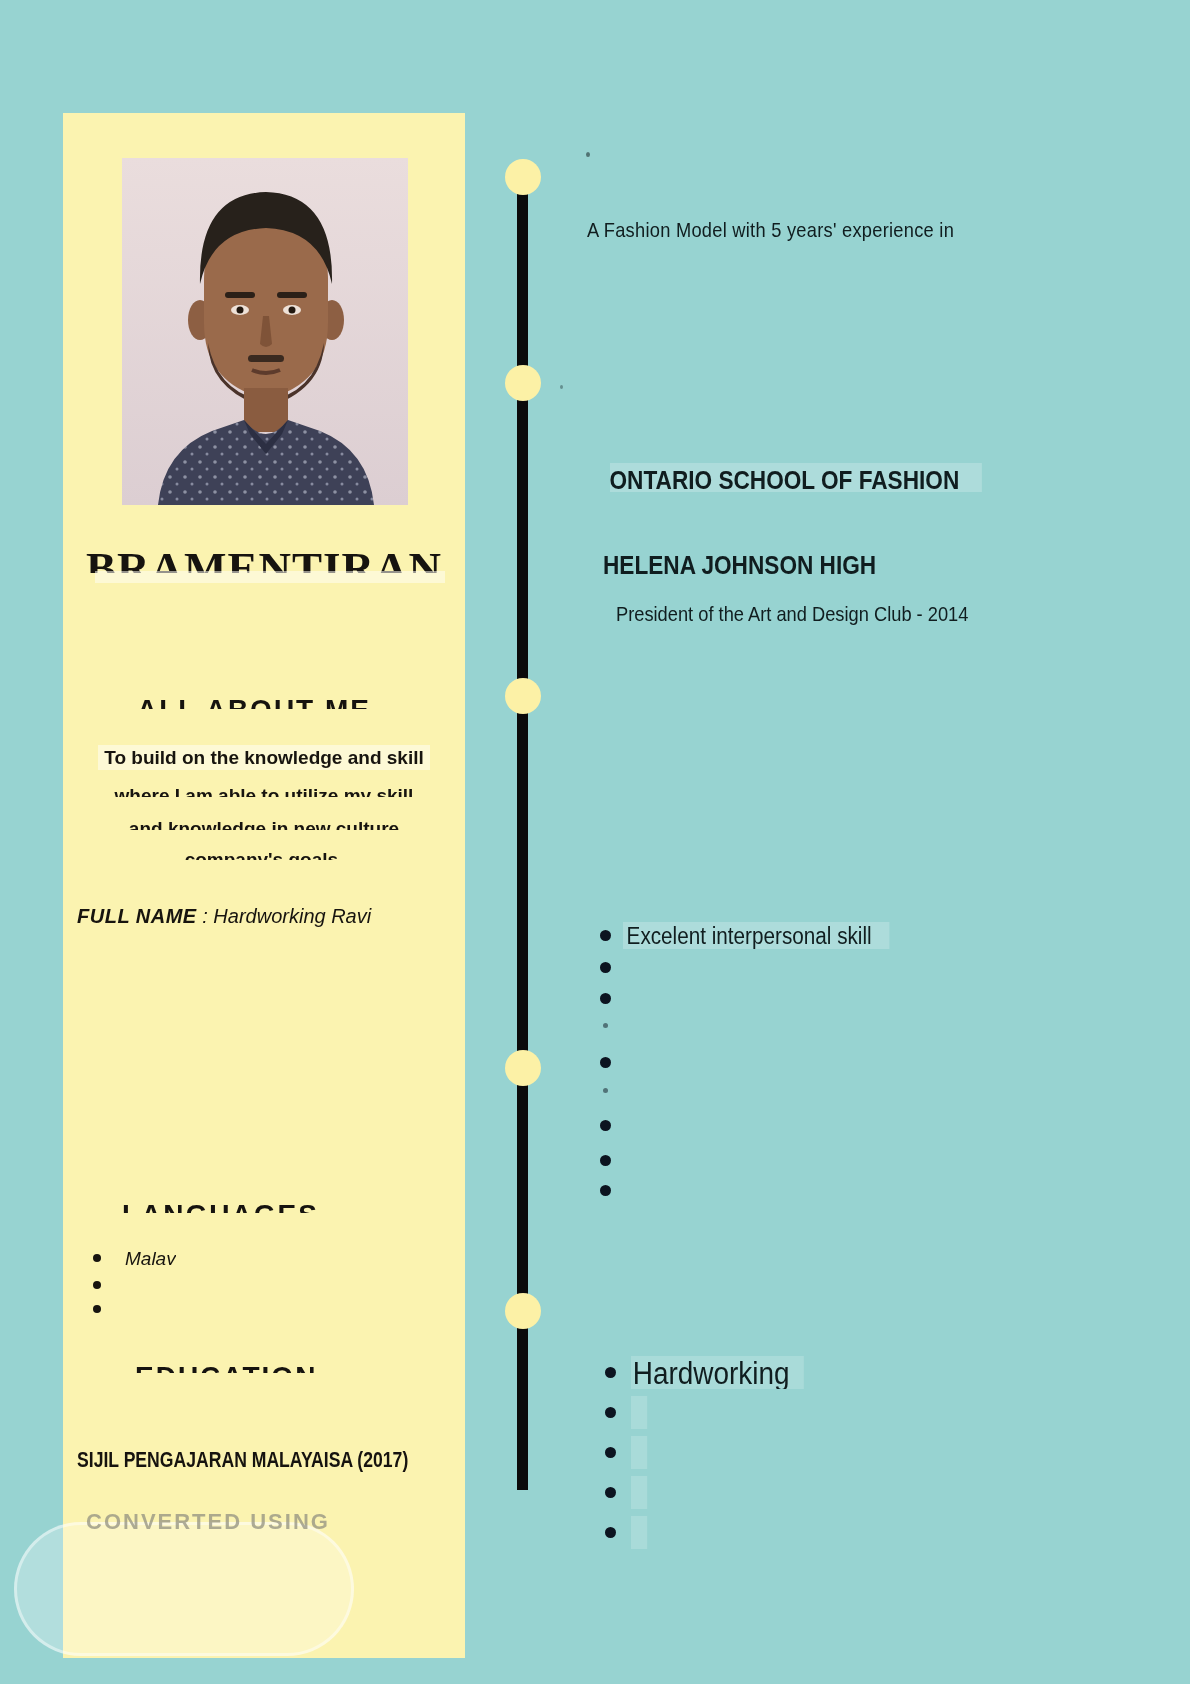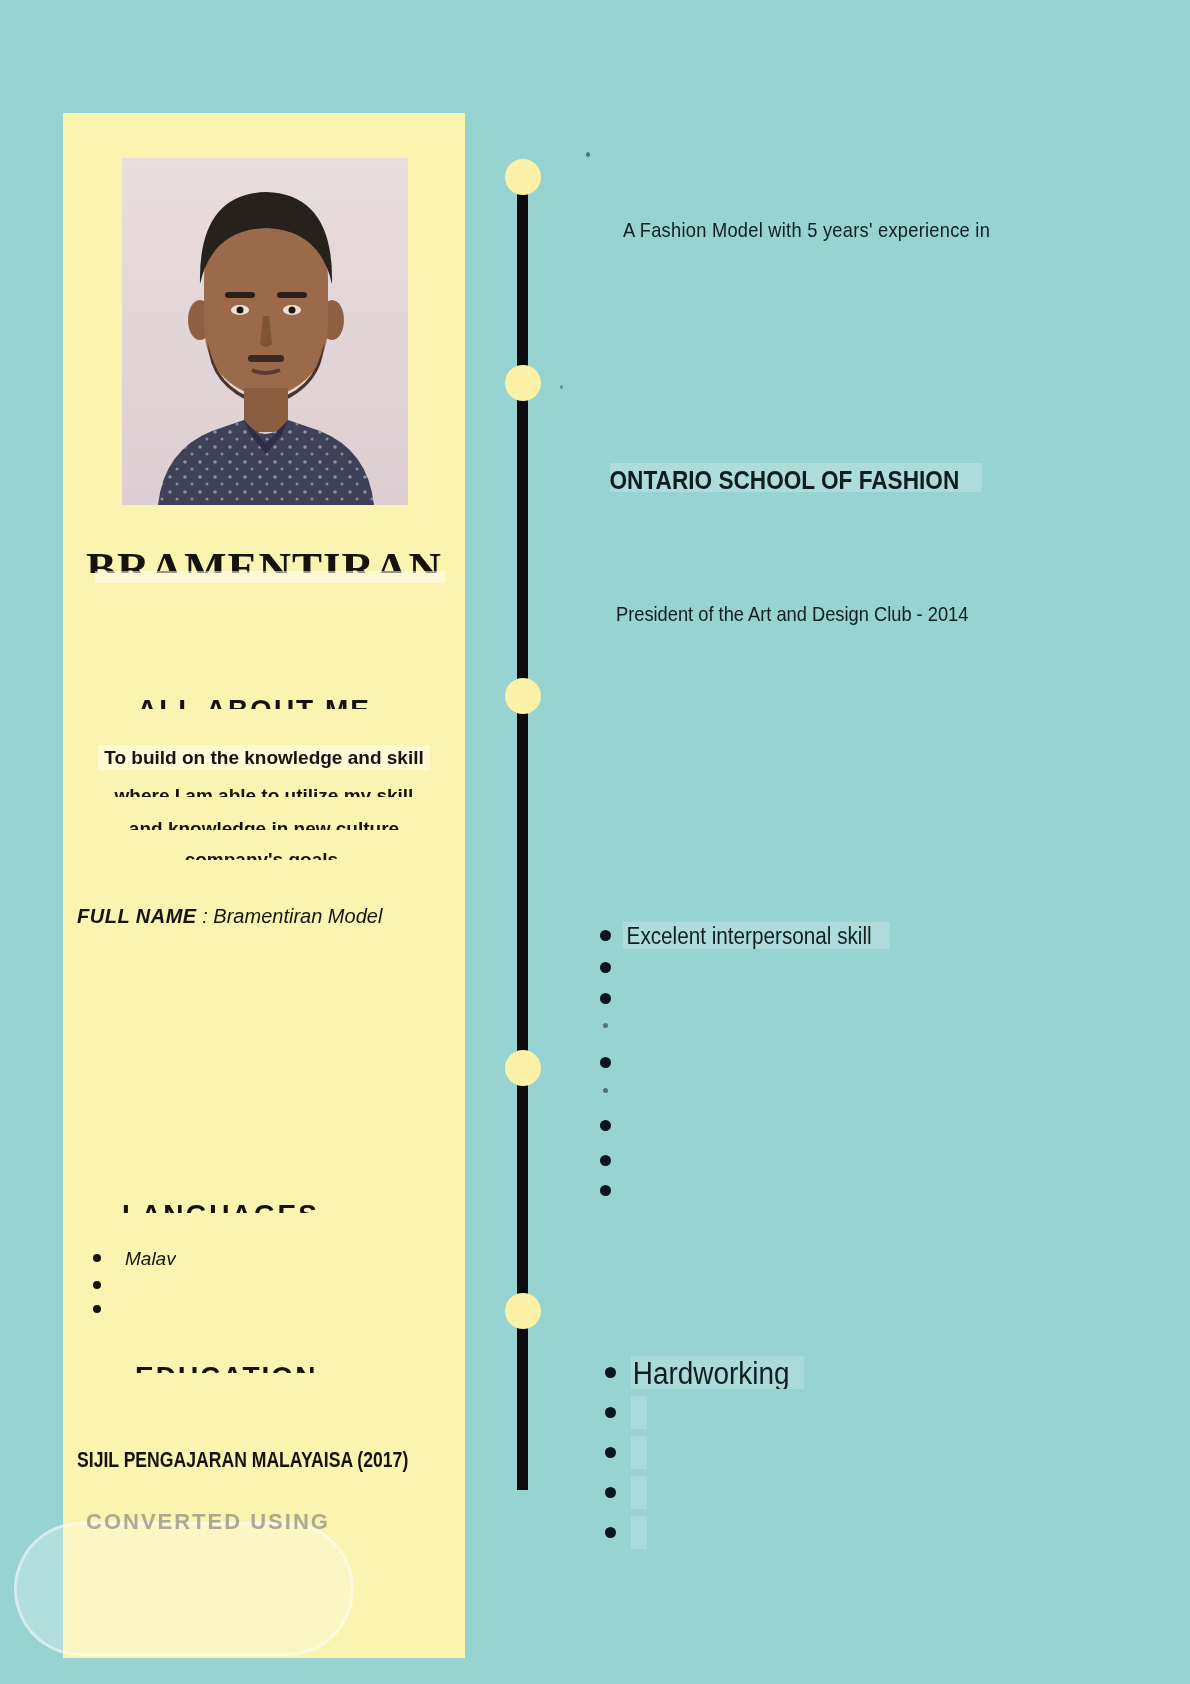--- a/index.html
+++ b/index.html
@@ -45,21 +45,21 @@
   .tl-line { position:absolute; left:517px; top:170px; width:11px; height:1320px; background:#0b0b0b; }
   .tl-dot { position:absolute; left:505px; width:36px; height:36px; border-radius:50%; background:#fcf1a6; }
   .tld-1 { top:159px; } .tld-2 { top:365px; } .tld-3 { top:678px; } .tld-4 { top:1050px; } .tld-5 { top:1293px; }
 
   
   .rtxt { position:absolute; color:#101d1f; white-space:nowrap; }
   .narrow { transform:scaleX(0.87); transform-origin:0 50%; display:inline-block; }
   .speck { position:absolute; left:586px; top:152px; width:4px; height:5px; background:rgba(10,20,22,0.5); border-radius:50%; }
   .speck2 { position:absolute; left:560px; top:385px; width:3px; height:4px; background:rgba(10,20,22,0.35); border-radius:50%; }
 
-  .summary { left:587px; top:218px; font-size:21px; letter-spacing:0.3px;margin-left:36px; }
+  .summary { left:587px; top:218px; font-size:21px; letter-spacing:0.3px; }
   .school { font-weight:bold; font-size:26px; overflow:hidden; }
   .sch-1 { left:610px; top:463px; height:29px; }
   .det-1 { left:610px; top:503px; height:26px; font-size:21px; overflow:hidden; }
   .sch-2 { left:603px; top:550px; height:28px; }
   .det-2 { left:616px; top:602px; height:26px; font-size:21px; overflow:hidden; }
   .hl-pad { padding:2px 26px 4px 4px; margin-left:-4px; background:rgba(255,255,255,0.22); }
 
   .b-row { position:absolute; display:flex; align-items:center; gap:15px; height:28px; }
   .b-row .dot { width:11px; height:11px; border-radius:50%; background:#0c1420; flex:0 0 auto; }
   .b-row.small .dot { width:5px; height:5px; opacity:0.5; margin-left:3px; }
@@ -134,21 +134,21 @@
   <div class="side-heading about-heading">ALL ABOUT ME</div>
 
   <div class="obj-line obj-full">
     <span class="hl-y">To build on the knowledge and skill</span>
   </div>
   <div class="obj-line obj-clip obj-c1">where I am able to utilize my skill</div>
   <div class="obj-line obj-clip obj-c2">and knowledge in new culture</div>
   <div class="obj-line obj-clip obj-c3">company's goals.</div>
 
   <div class="fullname">
-    <span class="fn-label">FULL NAME</span><span> : Bramentiran Model</span>
+    <span class="fn-label">FULL NAME</span><span> : Hardworking Ravi</span>
   </div>
 
   <div class="side-heading langs-heading">LANGUAGES</div>
   <div class="lang-row lr-0">
     <span class="s-dot"></span>
     <span class="lang-txt">Malay</span>
   </div>
   <div class="lang-row lr-1">
     <span class="s-dot"></span>
     <span class="lang-txt"></span>
@@ -171,20 +171,23 @@
   <div class="speck"></div>
   <div class="speck2"></div>
 
   <div class="rtxt summary">
     <span class="narrow">A Fashion Model with 5 years' experience in</span>
   </div>
 
   <div class="rtxt school sch-1">
     <span class="narrow hl-pad">ONTARIO SCHOOL OF FASHION</span>
   </div>
+  <div class="rtxt school sch-2">
+    <span class="narrow">HELENA JOHNSON HIGH</span>
+  </div>
   <div class="rtxt det-2">
     <span class="narrow">President of the Art and Design Club - 2014</span>
   </div>
 
   <div class="b-row skill sk-0">
     <span class="dot"></span>
     <span class="b-txt">Excelent interpersonal skill</span>
   </div>
   <div class="b-row skill sk-1">
     <span class="dot"></span>

